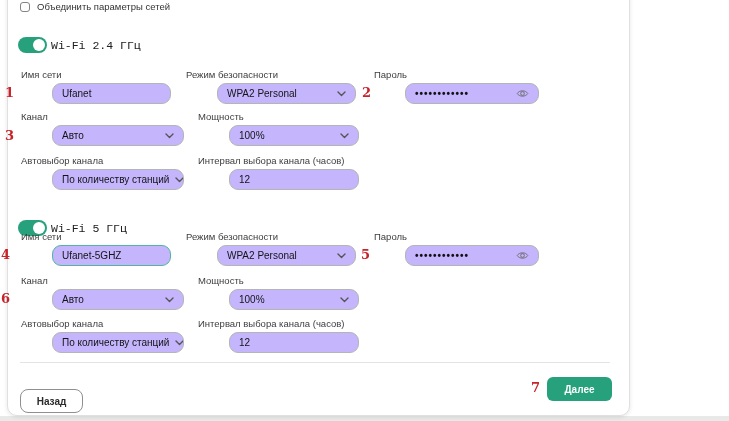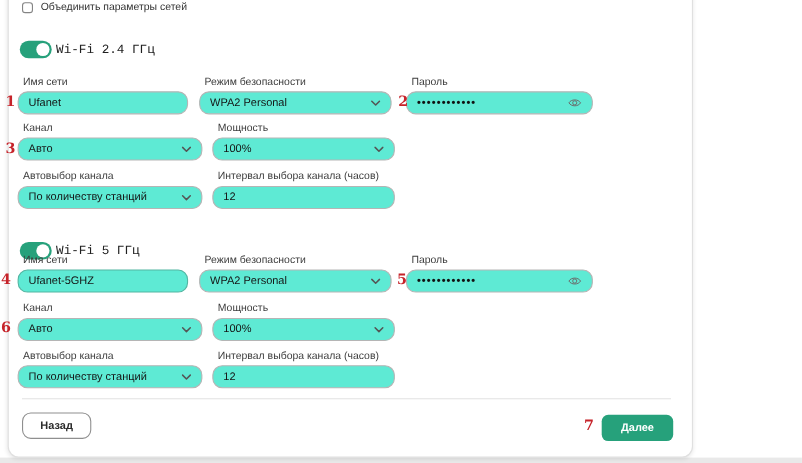--- a/index.html
+++ b/index.html
@@ -38,37 +38,37 @@
   .toggle .knob { position: absolute; right: 2px; top: 2px; width: 12px; height: 12px; border-radius: 50%; background: #fff; }
   .toggle-label { font-size: 11.5px; color: #202020; margin-left: 4px; font-family: Liberation Mono, monospace; }
 
   
   .row { position: absolute; left: 16px; display: flex; align-items: flex-start; }
   .r1 { top: 69px; }  .r2 { top: 111px; } .r3 { top: 155px; }
   .r4 { top: 231px; } .r5 { top: 275px; } .r6 { top: 318px; }
   .fg { display: flex; flex-direction: column; }
   .fg .flabel { font-size: 9.5px; color: #3d3d3d; margin: 0 0 3px 5px; line-height: 11px; white-space: nowrap; }
   .ctl {
-    height: 21px; border: 1px solid #b5b5b5; border-radius: 9px; background: #5eead4;
+    height: 21px; border: 1px solid #b5b5b5; border-radius: 9px; background: #c4b5fd;
     display: flex; align-items: center; padding: 0 9px; font-size: 10px; color: #141414;
-    font-family: "Liberation Sans", sans-serif; white-space: nowrap; overflow: hidden;
+    font-family: "Liberation Sans", sans-serif; white-space: nowrap; overflow: hidden; margin-left: 36px;
   }
   input.ctl { outline: none; }
   input.ctl.focused { border: 1.5px solid #53b5a1; }
   .select { justify-content: space-between; cursor: pointer; }
   .chev { flex: 0 0 auto; margin-left: 6px; display: flex; align-items: center; }
   .w1 { width: 155px; } .w2 { width: 175px; margin-left: 10px; } .w3 { width: 170px; margin-left: 13px; }
   .wb1 { width: 168px; } .wb2 { width: 166px; margin-left: 9px; }
   .pw-dots { font-weight: bold; letter-spacing: 1px; font-size: 10px; color: #111; }
   .eye { margin-left: auto; display: flex; align-items: center; cursor: pointer; }
 
   
   .divider { position: absolute; left: 20px; top: 362px; width: 590px; height: 1px; background: #e4e4e4; }
   .back-btn {
-    position: absolute; left: 20px; top: 375px; width: 63px; height: 24px;
+    position: absolute; left: 20px; top: 389px; width: 63px; height: 24px;
     background: #fff; border: 1px solid #8f8f8f; border-radius: 8px;
     font-size: 10px; font-weight: 700; color: #2b2b2b;
     display: flex; align-items: center; justify-content: center; cursor: pointer;
     font-family: "Liberation Sans", sans-serif;
   }
   .next-btn {
     position: absolute; left: 547px; top: 377px; width: 65px; height: 24px;
     background: #26a17b; border: none; border-radius: 6px;
     font-size: 10px; font-weight: 700; color: #ffffff;
     display: flex; align-items: center; justify-content: center; cursor: pointer;

